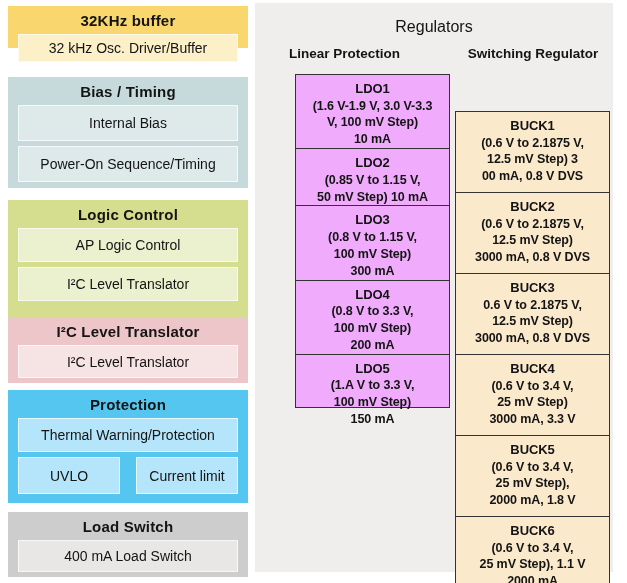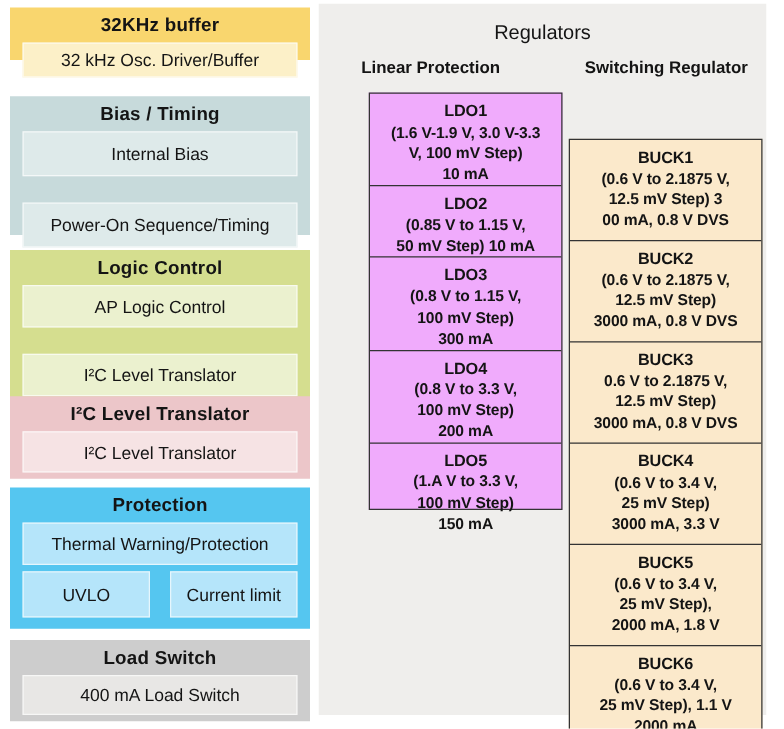--- a/index.html
+++ b/index.html
@@ -8,21 +8,21 @@
     position:relative;width:627px;height:583px;background:#ffffff;overflow:hidden;
     font-family:"Liberation Sans",sans-serif;color:#141414;
   }
   
   .panel{position:absolute;left:255px;top:3px;width:358px;height:569px;background:#EFEEEC;}
 
   
   .blk{position:absolute;left:8px;width:240px;padding:5px 10px 8px;}
   .blk-title{margin:1px 0 5px;font-size:15px;font-weight:700;text-align:center;letter-spacing:.2px;}
   .blk-item{
-    height:33px;margin-top:21px;display:flex;align-items:center;justify-content:center;
+    height:33px;margin-top:5px;display:flex;align-items:center;justify-content:center;
     font-size:14px;border:1px solid rgba(255,255,255,.65);
   }
   .blk-item:first-of-type{margin-top:0;}
   .blk-yellow{top:6px;height:42px;background:#F9D66E;}
   .blk-yellow .blk-item{height:28px;background:#FCF0C8;}
   .blk-bias{top:77px;height:111px;background:#C7DADB;}
   .blk-bias .blk-item{background:#DEEAEA;height:36px;}
   .blk-logic{top:200px;height:139px;background:#D5DE8F;}
   .blk-logic .blk-item{background:#EBF1CF;height:34px;}
   .blk-i2c{top:317px;height:66px;background:#ECC6C9;}

